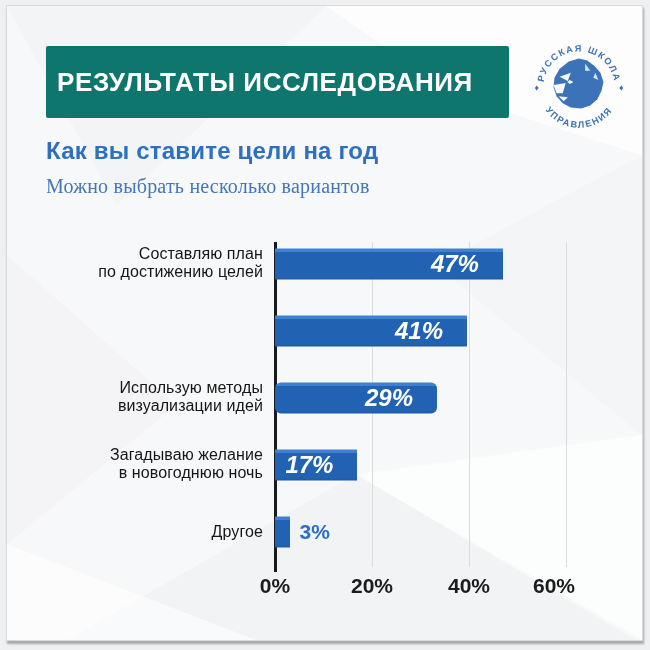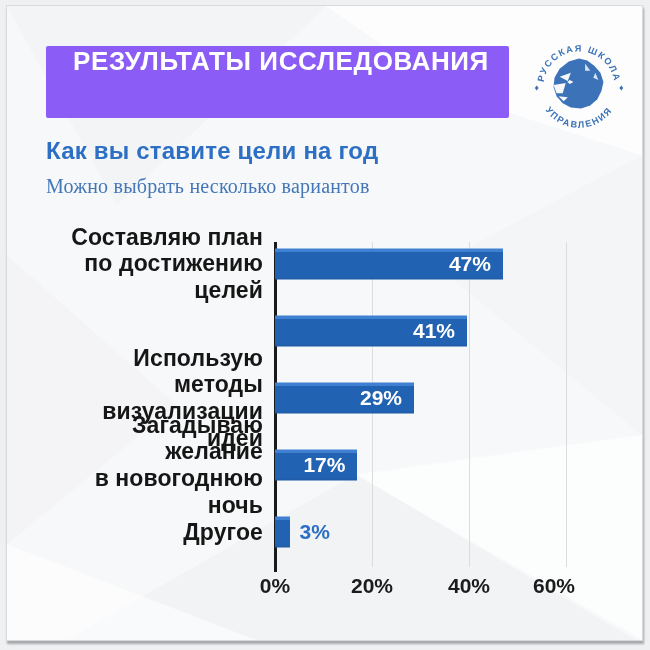--- a/index.html
+++ b/index.html
@@ -10,50 +10,50 @@
   }
   .card{
     position:absolute;left:6px;top:5px;right:7px;bottom:9px;
     background:#f7f8f9;
     border:1px solid #d9dadc;
     box-shadow:1px 3px 2px rgba(108,110,116,0.55);
   }
   .texture{position:absolute;left:0;top:0;width:100%;height:100%;pointer-events:none;}
   .banner{
     position:absolute;left:39px;top:40px;width:463px;height:72px;
-    background:#8b5cf6;border-radius:2px;
-    display:flex;align-items:flex-start;padding-left:27px;box-sizing:border-box;
+    background:#0f766e;border-radius:2px;
+    display:flex;align-items:center;padding-left:11px;box-sizing:border-box;
   }
   .banner-label{
     color:#ffffff;font-weight:bold;font-size:26px;letter-spacing:0.6px;white-space:nowrap;
   }
   .logo{position:absolute;left:519px;top:26px;width:106px;height:106px;}
   .page-title{
     position:absolute;left:39px;top:131px;
     font-size:24px;font-weight:bold;color:#2d6fc4;letter-spacing:0.2px;white-space:nowrap;
   }
   .page-subtitle{
     position:absolute;left:39px;top:169px;
     font-size:20px;color:#4377b9;letter-spacing:0.2px;white-space:nowrap;font-family:Liberation Serif, serif;
   }
   .chart{position:absolute;left:39px;top:224px;width:585px;height:395px;}
   .gridline{position:absolute;top:12px;height:325px;width:1px;background:#dcdcdd;}
   .gridline.axis{width:3px;background:#1a1a1a;height:330px;}
   .crow{position:absolute;left:0;width:100%;height:67px;}
   .clabel{
     position:absolute;left:0;width:217px;top:50%;transform:translateY(-50%);
-    text-align:right;font-weight:bold;font-size:23px;color:#161616;
+    text-align:right;font-weight:normal;font-size:16px;color:#161616;
     line-height:1.16;white-space:pre-line;letter-spacing:0.1px;
   }
   .cbar{
     position:absolute;top:50%;transform:translateY(-50%);height:31px;
     background:linear-gradient(180deg,#3f80d2 0%,#3f80d2 11%,#2162b2 11%,#2162b2 92%,#1d5aa6 100%);
     display:flex;align-items:center;justify-content:flex-end;
   }
-  .cval-in{color:#ffffff;font-weight:bold;font-size:21px;padding-right:12px;}
+  .cval-in{color:#ffffff;font-weight:bold;font-size:24px;padding-right:24px;font-style:italic;}
   .cval-out{
     position:absolute;top:50%;transform:translateY(-50%);
     color:#2b6fc6;font-weight:bold;font-size:21px;white-space:nowrap;
   }
   .xtick{
     position:absolute;top:344px;width:80px;text-align:center;
     font-size:21px;font-weight:600;color:#1c1c1c;
   }
 </style>
 </head>
@@ -120,21 +120,21 @@
           </div>
         </div>
         <div class="crow" style="top: 67px;">
           <div class="cbar" style="left: 229px; width: 192px;">
             <span class="cval-in">41%</span>
           </div>
         </div>
         <div class="crow" style="top: 134px;">
           <div class="clabel">Использую методы
 визуализации идей</div>
-          <div class="cbar" style="left: 229px; width: 139px;">
+          <div class="cbar" style="left: 229px; width: 162px; border-radius: 6px;">
             <span class="cval-in">29%</span>
           </div>
         </div>
         <div class="crow" style="top: 201px;">
           <div class="clabel">Загадываю желание
 в новогоднюю ночь</div>
           <div class="cbar" style="left: 229px; width: 82.45px; align-items: center;">
             <span class="cval-in">17%</span>
           </div>
         </div>

